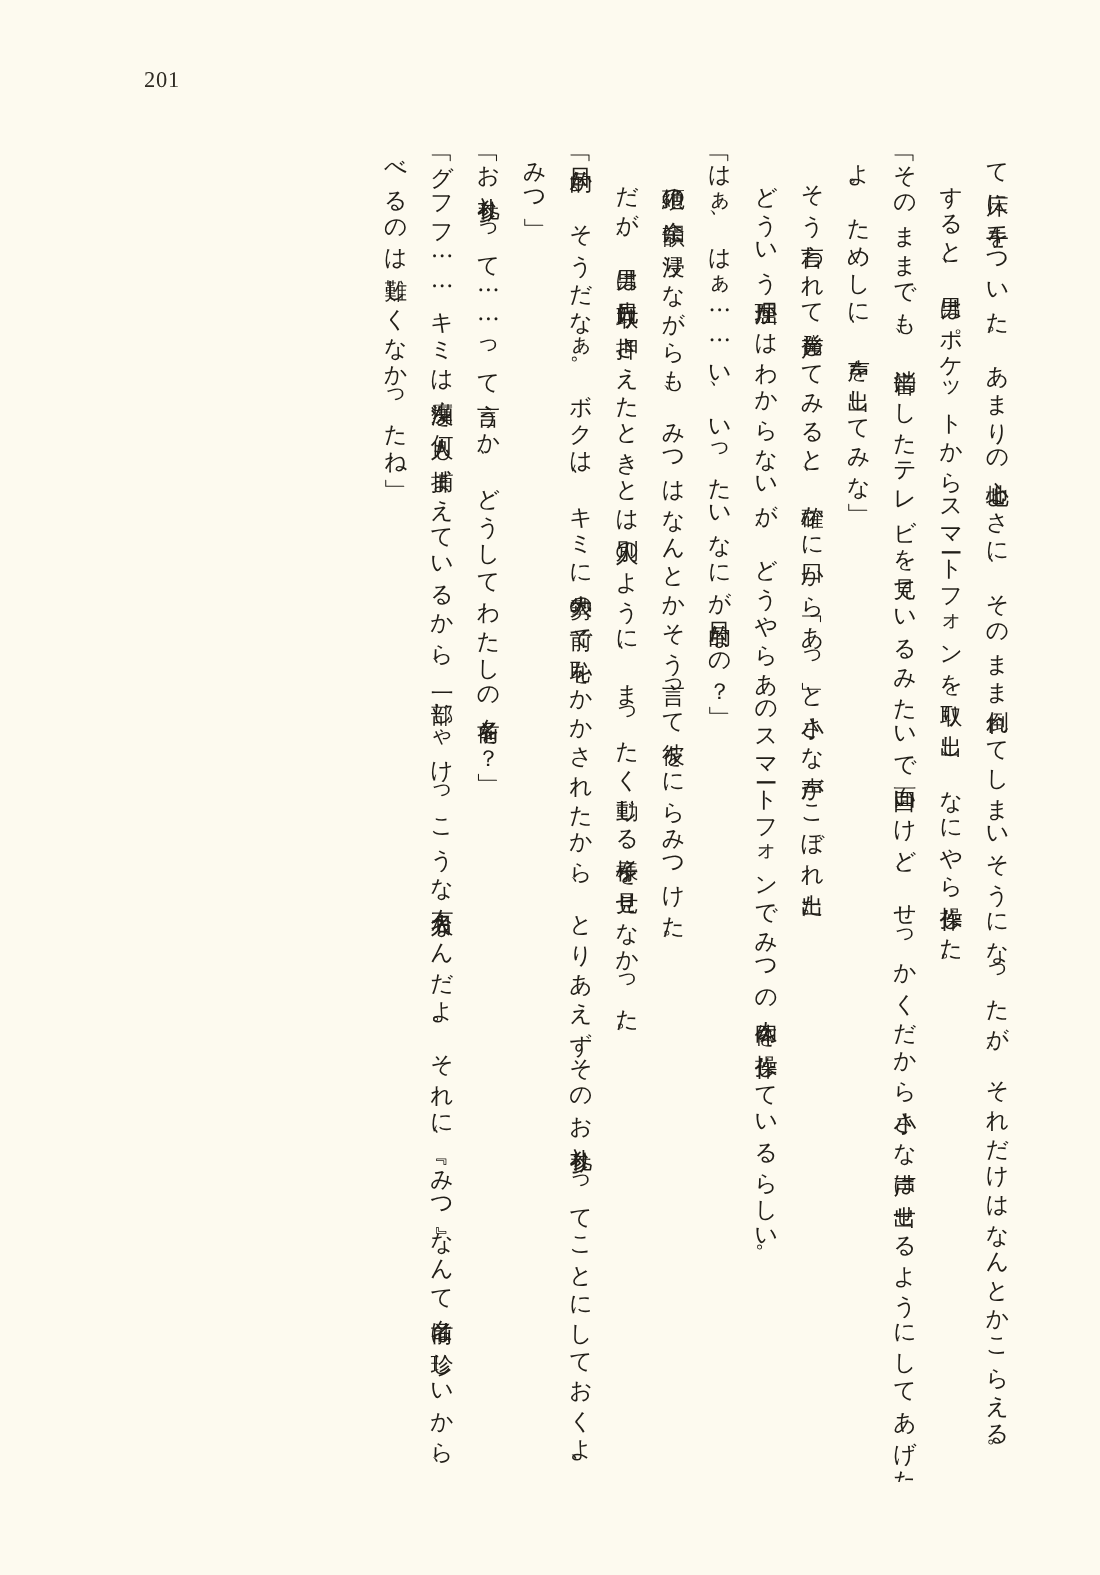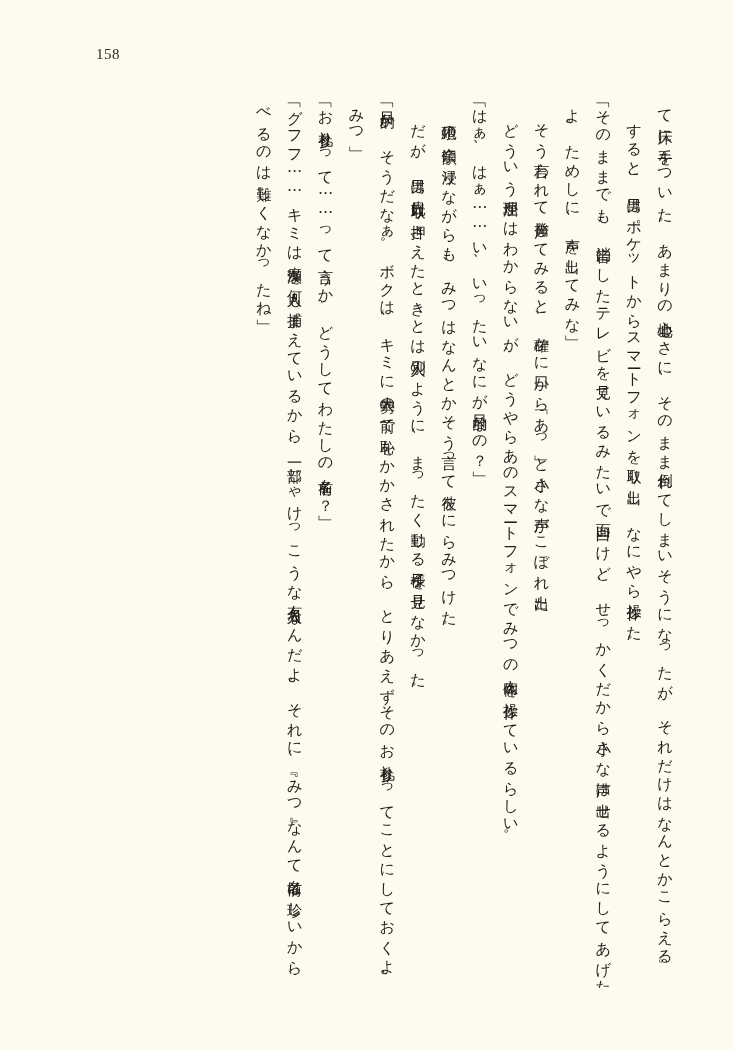--- a/index.html
+++ b/index.html
@@ -51,21 +51,21 @@
     text-indent: 0;
   }
   .text-block p.indent {
     text-indent: 1em;
   }
 </style>
 </head>
 <body>
 
 <div class="page">
-  <div class="page-number">158</div>
+  <div class="page-number">201</div>
   <div class="text-block">
     <p>て床に手をついた。あまりの心地よさに、そのまま倒れてしまいそうになったが、それだけはなんとかこらえる。</p>
     <p class="indent">すると、男はポケットからスマートフォンを取り出し、なにやら操作した。</p>
     <p>「そのままでも、消音にしたテレビを見ているみたいで面白いけど、せっかくだから小さな声は出せるようにしてあげたよ。ためしに、声を出してみな」</p>
     <p class="indent">そう言われて発声してみると、確かに口から「あっ」と小さな声がこぼれ出た。</p>
     <p class="indent">どういう理屈かはわからないが、どうやらあのスマートフォンでみつの肉体を操作しているらしい。</p>
     <p>「はぁ、はぁ……い、いったいなにが目的なの？」</p>
     <p class="indent">絶頂の余韻に浸りながらも、みつはなんとかそう言って彼をにらみつけた。</p>
     <p class="indent">だが、男は先日取り押さえたときとは別人のように、まったく動じる様子を見せなかった。</p>
     <p>「目的か。そうだなぁ。ボクは、キミに大勢の前で恥をかかされたから、とりあえずそのお礼参りってことにしておくよ、黒羽みつ」</p>

